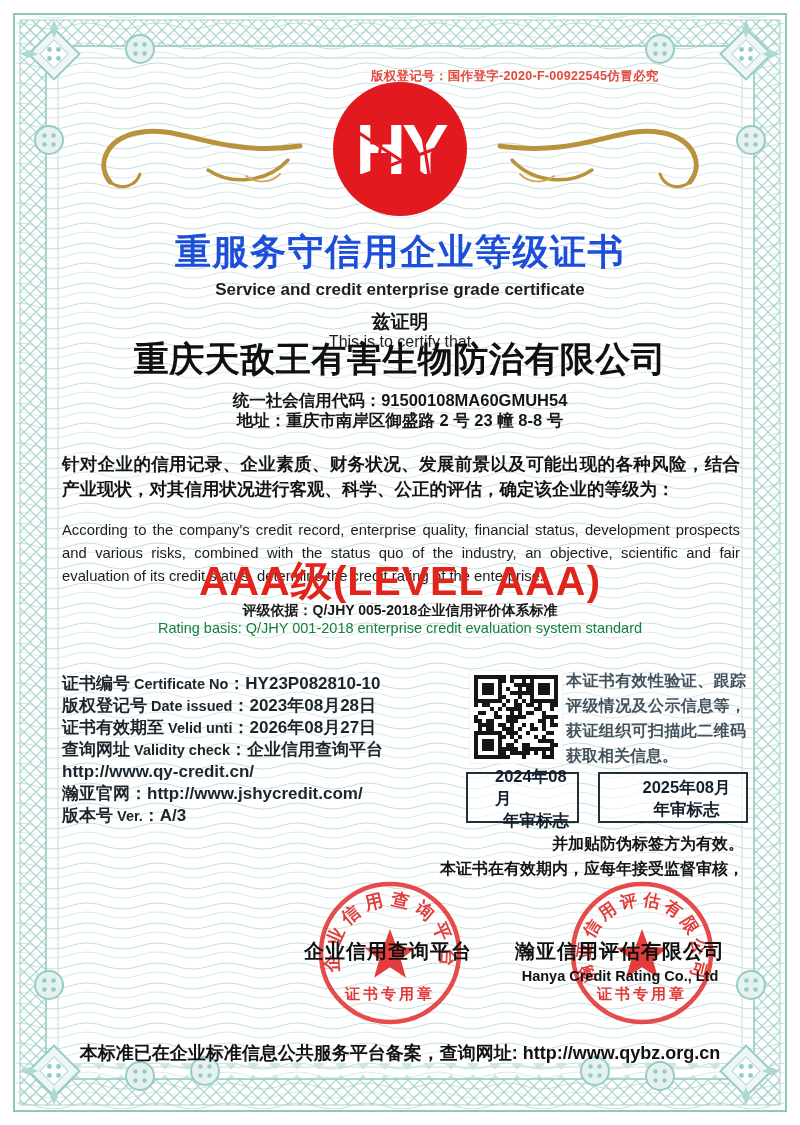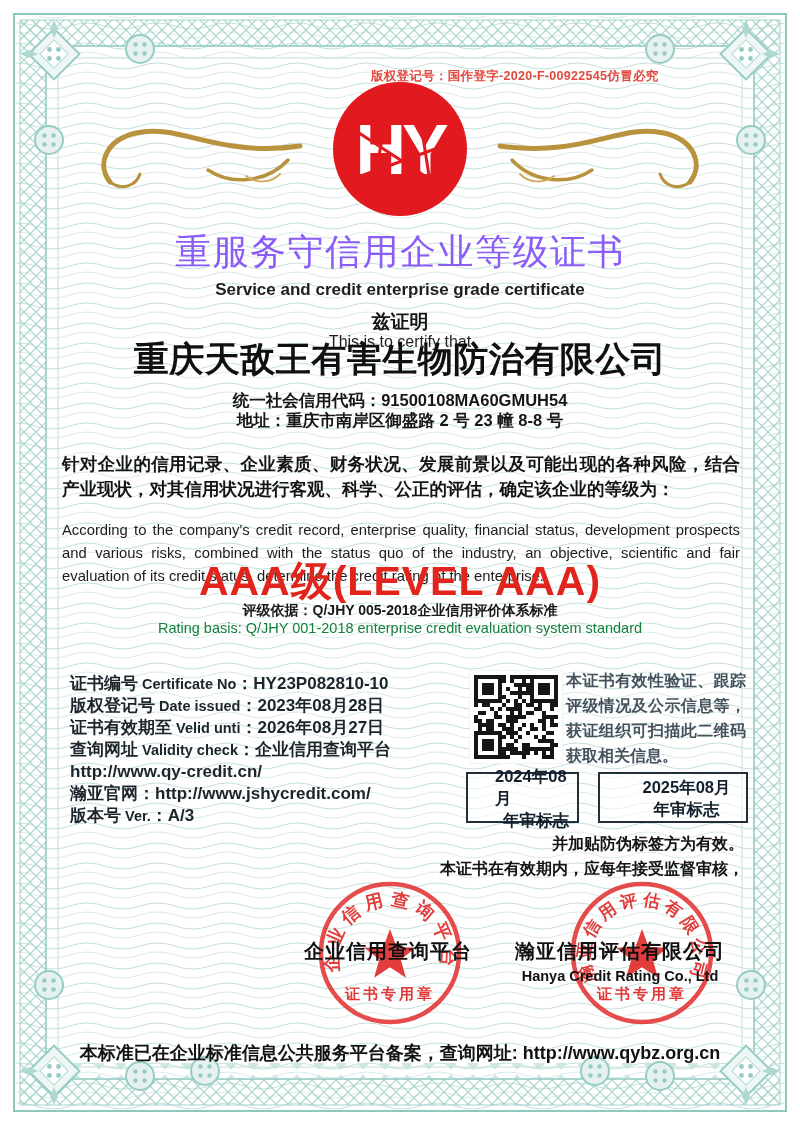--- a/index.html
+++ b/index.html
@@ -9,39 +9,39 @@
   svg.bg { position:absolute; left:0; top:0; }
   .abs { position:absolute; }
   .ctr { left:0; right:0; text-align:center; }
 
   .copyright { top:68px; left:371px; font-size:12.5px; color:#e2483e; letter-spacing:.3px; font-weight:600; }
   .logo { left:330px; top:79px; }
   .flourish { top:112px; }
   .fl-left { left:96px; }
   .fl-right { left:494px; }
 
-  .title-zh { top:228px; font-size:36px; font-weight:400; color:#8b5cf6; letter-spacing:1.5px; }
+  .title-zh { top:228px; font-size:36px; font-weight:700; color:#1d4ed8; letter-spacing:1.5px; }
   .title-en { top:280px; font-size:17px; font-weight:600; color:#1e1e1e; }
   .certify-zh { top:309px; font-size:19px; font-weight:600; color:#161616; }
   .certify-en { top:333px; font-size:16px; color:#1e1e1e; }
 
   .company-name { top:336px; font-size:35px; font-weight:800; color:#101010; letter-spacing:.5px; }
   .credit-code { top:390px; font-size:16.5px; font-weight:600; color:#161616; }
   .address { top:410px; font-size:16.5px; font-weight:600; color:#161616; }
 
   .para { left:62px; width:678px; top:452px; }
   .para-zh { font-size:17.5px; line-height:24.5px; font-weight:700; color:#141414; text-align:justify; }
   .para-en { margin-top:18px; font-size:14.8px; line-height:23px; font-weight:500; color:#1c1c1c; text-align:justify; }
 
   .rating { top:554px; font-size:41px; font-weight:800; color:#e2251c; letter-spacing:1px; }
   .basis-zh { top:602px; font-size:14px; font-weight:600; color:#181818; }
   .basis-en { top:620px; font-size:14.5px; color:#15803d; }
 
   .details { left:62px; top:673px; color:#1c242c; }
-  .detail-row { line-height:22px; white-space:nowrap;margin-left:8px; }
+  .detail-row { line-height:22px; white-space:nowrap; }
   .dzh { font-size:17px; font-weight:700; }
   .den { font-size:14.5px; font-weight:600; }
   .dval { font-size:17px; font-weight:600; }
 
   .qr { left:470px; top:671px; width:92px; height:92px; background:#ffffff; padding:4px; box-shadow:0 0 0 1px #eef4f2; }
   .qr-grid { display:grid; grid-template-columns:repeat(21,4px); grid-auto-rows:4px; }
   .qr-grid i { display:block; }
   .qr-grid i.m { background:#161616; }
   .qr-note { left:566px; top:668px; width:180px; font-size:16px; line-height:25px; font-weight:600; color:#44525e; text-align:justify; }
 

